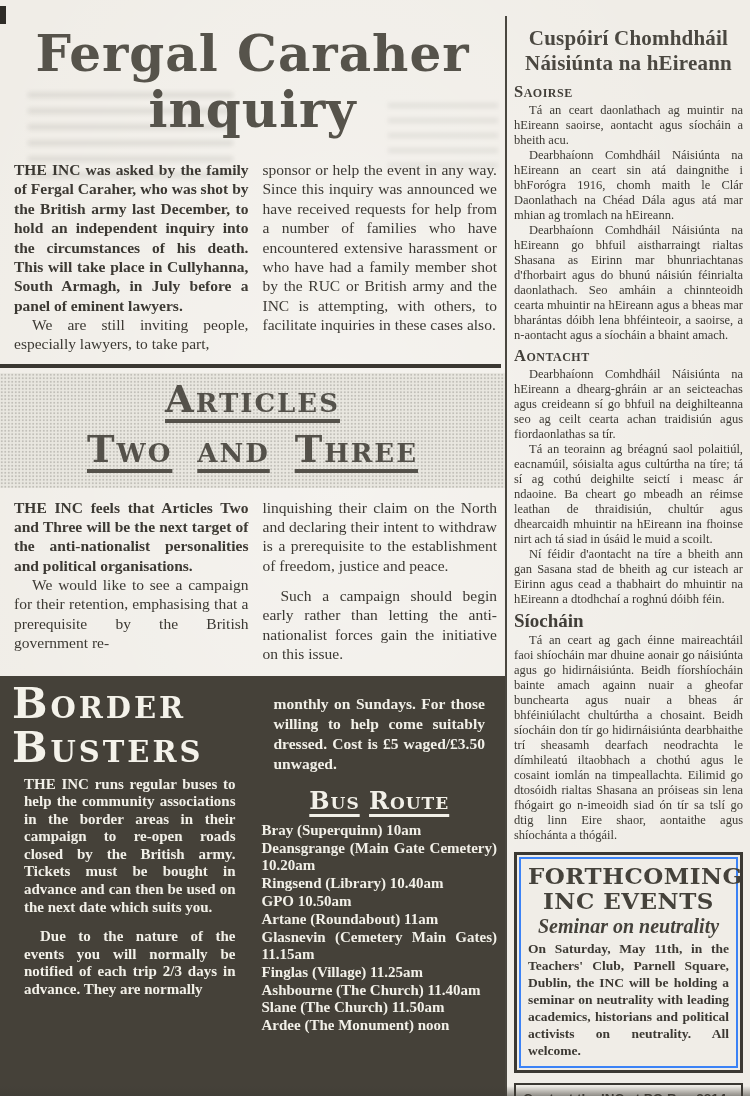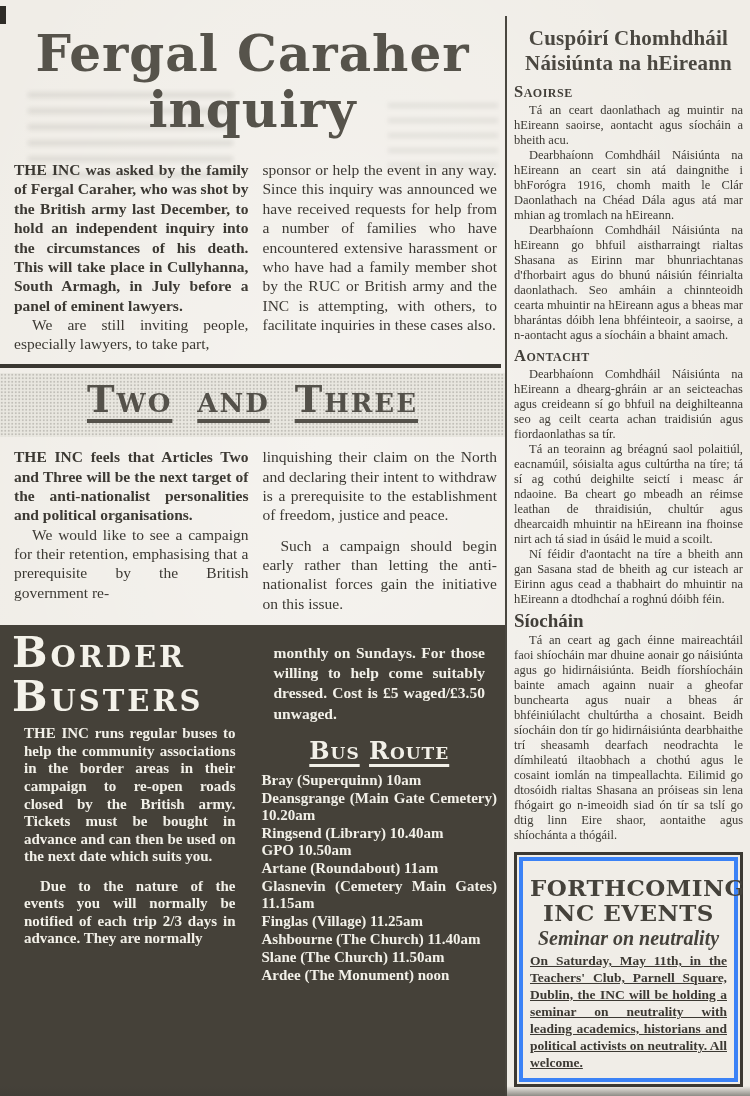--- a/index.html
+++ b/index.html
@@ -95,31 +95,31 @@
   .irish-heading{font-weight:bold;color:#423f39;margin:3px 0 1px 0;}
   .irish-heading.caps{font-variant:small-caps;font-size:16.5px;letter-spacing:0.5px;}
   .irish-heading.mixed{font-size:19px;}
   .irish-p{
     margin:0;font-size:12.5px;line-height:1.2;text-align:justify;text-indent:15px;
   }
   
   .events-box{
     margin-top:9px;border:3px solid #3b3832;padding:2px;background:#f0ede7;
   }
-  .events-inner{border:4px solid #3b82f6;padding:14px 7px 7px 7px;}
+  .events-inner{border:2px solid #3b82f6;padding:4px 7px 7px 7px;}
   .events-title{
     text-align:center;font-family:"DejaVu Serif", serif;font-weight:bold;
     font-size:23px;line-height:1.12;color:#45423b;letter-spacing:0.5px;
   }
   .events-subtitle{
     text-align:center;font-style:italic;font-weight:bold;font-size:20px;
     line-height:1.15;margin:1px 0 2px 0;color:#45423b;
   }
   .events-body{
-    margin:0;font-weight:bold;font-size:13.5px;line-height:1.26;text-align:justify;text-decoration:underline;
+    margin:0;font-weight:bold;font-size:13.5px;line-height:1.26;text-align:justify;
   }
   
   .contact-box{
     margin-top:10px;border:2px solid #3b3832;padding:6px 7px;
   }
   .contact-box p{
     margin:0;font-family:"Liberation Sans", sans-serif;font-weight:bold;
     font-size:13.5px;line-height:1.2;text-align:left;color:#39362f;
   }
   
@@ -154,20 +154,21 @@
         <p class="indent">We are still inviting people, especially lawyers, to take part,</p>
       </div>
       <div class="col">
         <p>sponsor or help the event in any way. Since this inquiry was announced we have received requests for help from a number of families who have encountered extensive harassment or who have had a family member shot by the RUC or British army and the INC is attempting, with others, to facilitate inquiries in these cases also.</p>
       </div>
     </div>
 
     <div class="thick-rule"></div>
 
     <div class="articles-banner">
+      <div class="banner-line"><span class="uw">Articles</span></div>
       <div class="banner-line"><span class="uw">Two</span> <span class="uw">and</span> <span class="uw">Three</span></div>
     </div>
 
     <div class="twocol article-23">
       <div class="col">
         <p class="lead">THE INC feels that Articles Two and Three will be the next target of the anti-nationalist personalities and political organisations.</p>
         <p class="indent">We would like to see a campaign for their retention, emphasising that a prerequisite by the British government re-</p>
       </div>
       <div class="col">
         <p>linquishing their claim on the North and declaring their intent to withdraw is a prerequisite to the establishment of freedom, justice and peace.</p>

